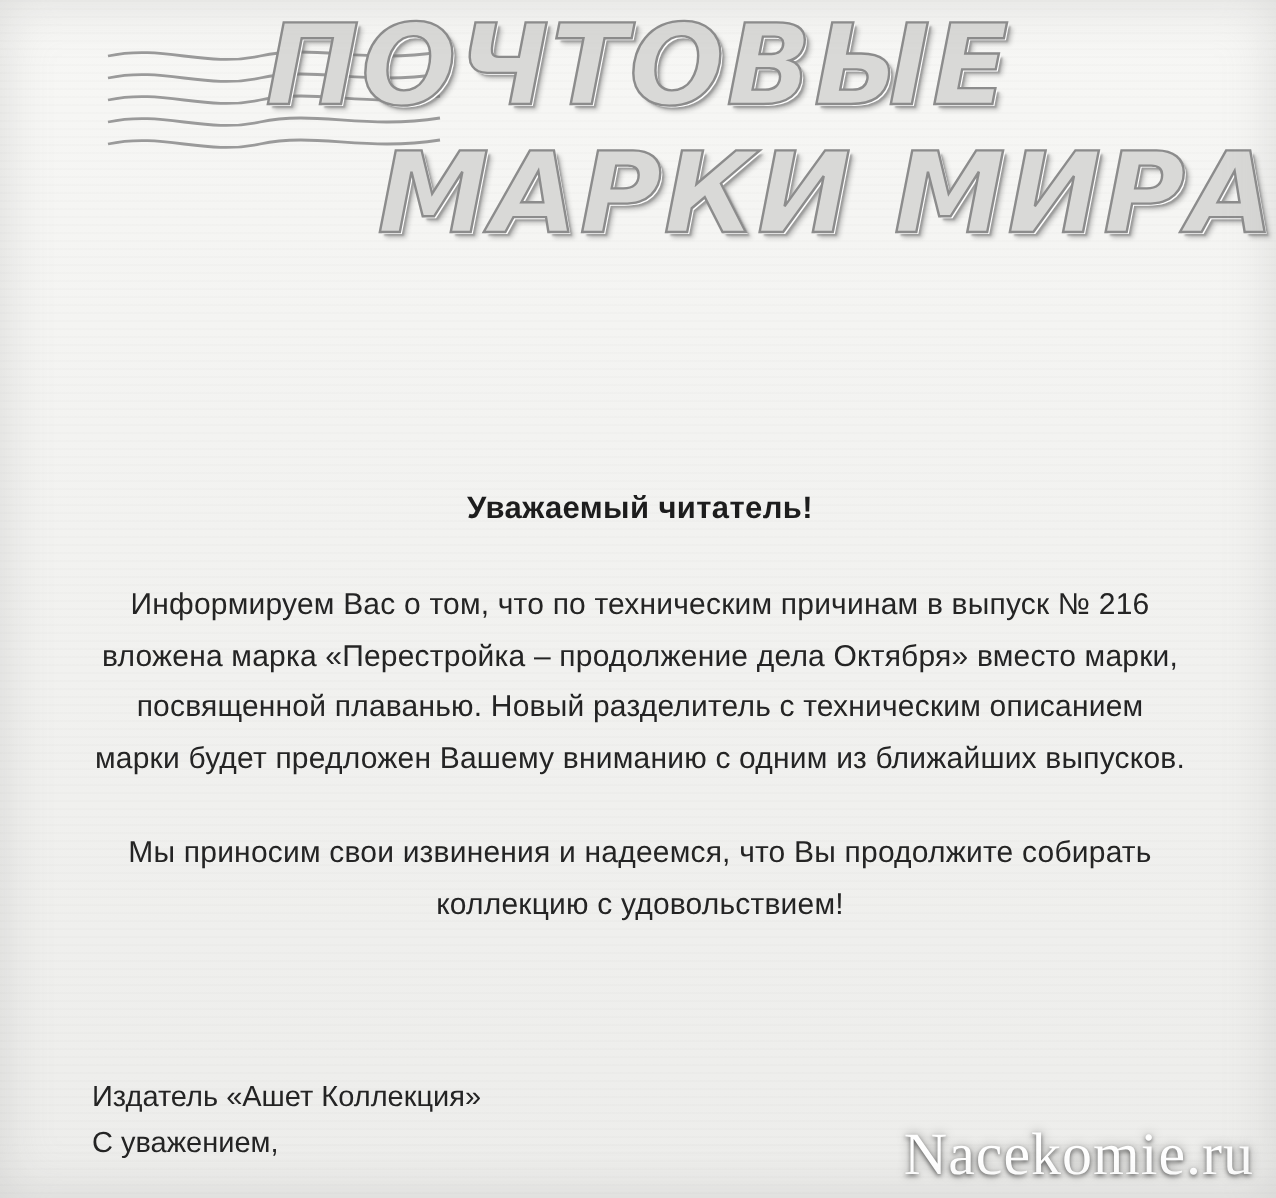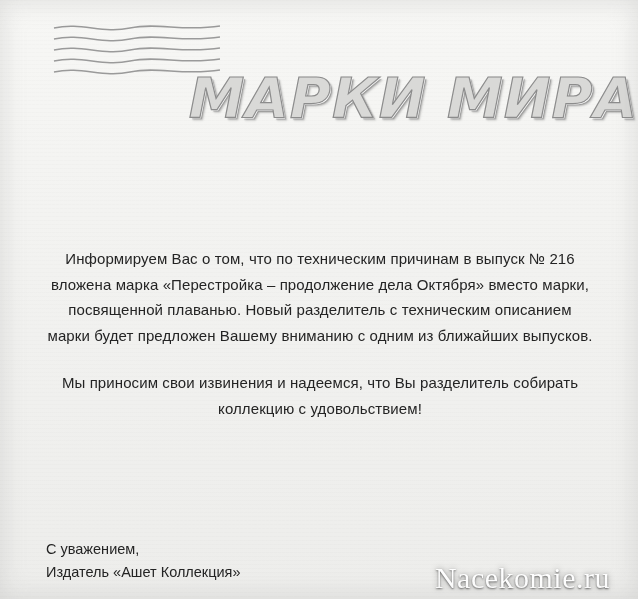--- a/index.html
+++ b/index.html
@@ -114,21 +114,21 @@
     line-height: 23px;
     color: #242424;
   }
   .signoff div {
     white-space: nowrap;
   }
 
   
   .watermark {
     position: absolute;
-    right: 28px;
+    right: 11px;
     bottom: 4px;
     font-family: "Liberation Serif", serif;
     font-size: 30px;
     color: #ffffff;
     text-shadow:
       0 1px 2px rgba(0,0,0,0.55),
       0 0 6px rgba(0,0,0,0.35);
     letter-spacing: 0.5px;
   }
 
@@ -150,33 +150,35 @@
     <svg class="mast-waves" viewBox="0 0 170 60" preserveAspectRatio="none">
       <g fill="none" stroke="#9a9a9a" stroke-width="1.4">
         <path d="M2,6 C30,0 50,12 78,6 C106,0 130,10 168,4"></path>
         <path d="M2,17 C30,11 50,23 78,17 C106,11 130,21 168,15"></path>
         <path d="M2,28 C30,22 50,34 78,28 C106,22 130,32 168,26"></path>
         <path d="M2,39 C30,33 50,45 78,39 C106,33 130,43 168,37"></path>
         <path d="M2,50 C30,44 50,56 78,50 C106,44 130,54 168,48"></path>
       </g>
     </svg>
 
+    <div class="mast-line mast-line-1">Почтовые</div>
 
     <div class="mast-line mast-line-2">Марки Мира</div>
   </div>
 
   <div class="letter">
 
+    <p class="salutation">Уважаемый читатель!</p>
 
     <p class="para">Информируем Вас о том, что по техническим причинам в выпуск № 216 вложена марка «Перестройка – продолжение дела Октября» вместо марки, посвященной плаванью. Новый разделитель с техническим описанием марки будет предложен Вашему вниманию с одним из ближайших выпусков.</p>
 
-    <p class="para">Мы приносим свои извинения и надеемся, что Вы разделитель собирать коллекцию с удовольствием!</p>
+    <p class="para">Мы приносим свои извинения и надеемся, что Вы продолжите собирать коллекцию с удовольствием!</p>
   </div>
 
   <div class="signoff">
+    <div>Издатель «Ашет Коллекция»</div>
     <div>С уважением,</div>
-    <div>Издатель «Ашет Коллекция»</div>
   </div>
 
   <div class="watermark">Nacekomie.ru</div>
 
   <div class="edge-shadow"></div>
 </div>
 
 </body></html>

